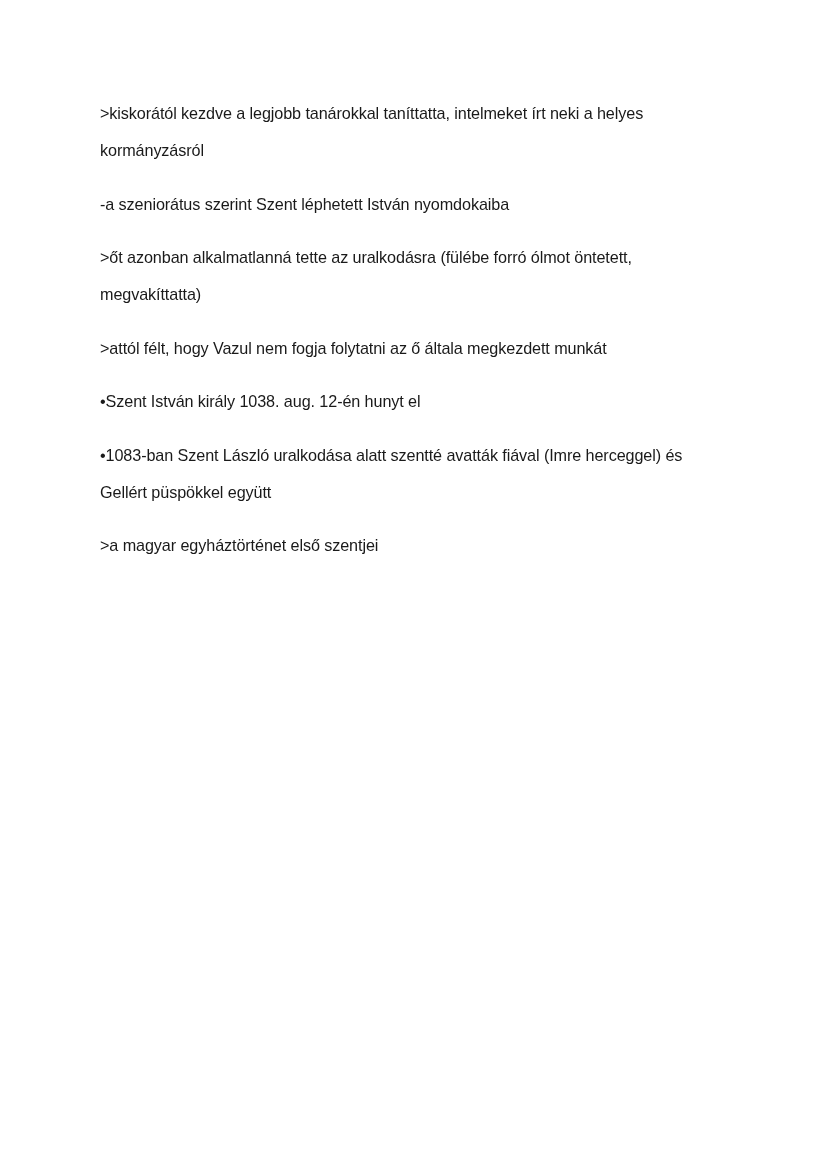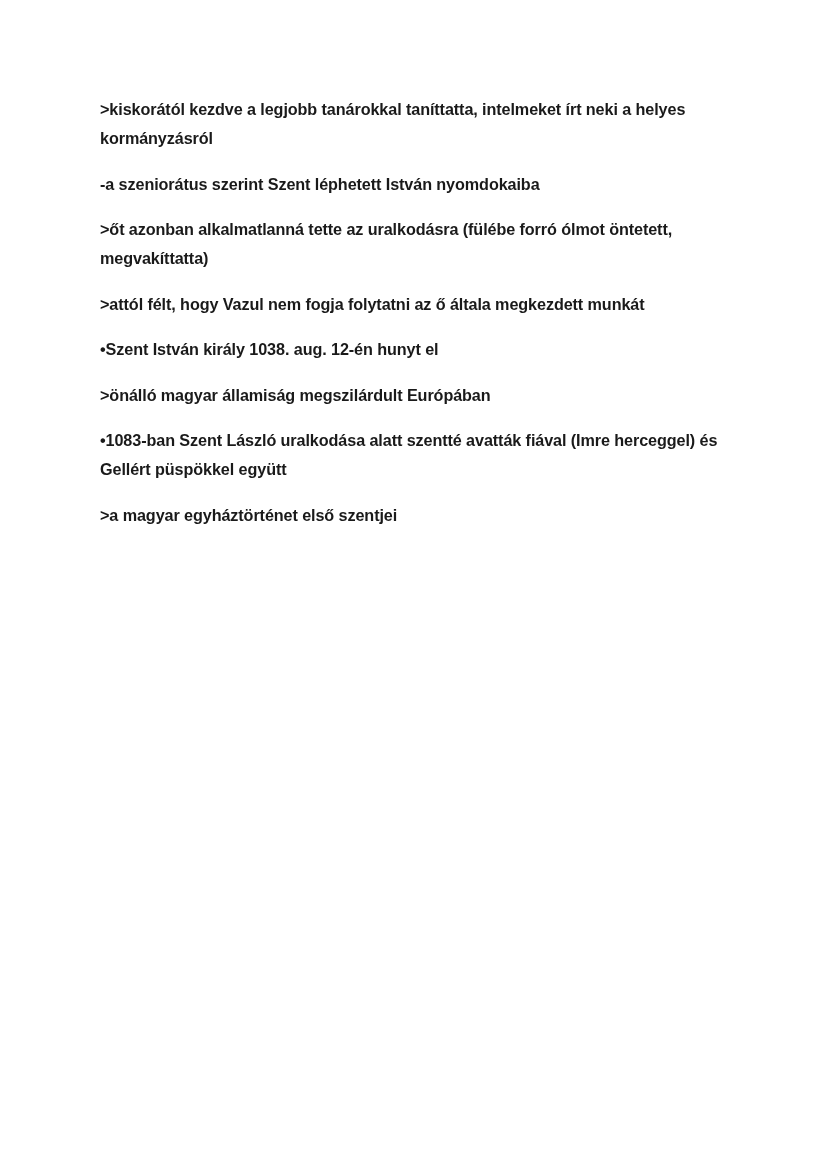--- a/index.html
+++ b/index.html
@@ -18,29 +18,27 @@
     left: 100px;
     top: 95px;
     width: 620px;
     font-family: "Liberation Sans", sans-serif;
     font-size: 16.2px;
     color: #1a1a1a;
     letter-spacing: -0.1px;
   }
   .para {
     margin: 0 0 16.5px 0;
-    line-height: 29px;
-    font-weight: bold;
+    line-height: 37px;
   }
 </style>
 </head>
 <body>
 
 <div class="page">
   <p class="para">&gt;kiskorától kezdve a legjobb tanárokkal taníttatta, intelmeket írt neki a helyes kormányzásról</p>
   <p class="para">-a szeniorátus szerint Szent léphetett István nyomdokaiba</p>
   <p class="para">&gt;őt azonban alkalmatlanná tette az uralkodásra (fülébe forró ólmot öntetett, megvakíttatta)</p>
   <p class="para">&gt;attól félt, hogy Vazul nem fogja folytatni az ő általa megkezdett munkát</p>
   <p class="para">•Szent István király 1038. aug. 12-én hunyt el</p>
-  <p class="para">&gt;önálló magyar államiság megszilárdult Európában</p>
   <p class="para">•1083-ban Szent László uralkodása alatt szentté avatták fiával (Imre herceggel) és Gellért püspökkel együtt</p>
   <p class="para">&gt;a magyar egyháztörténet első szentjei</p>
 </div>
 
 </body></html>

